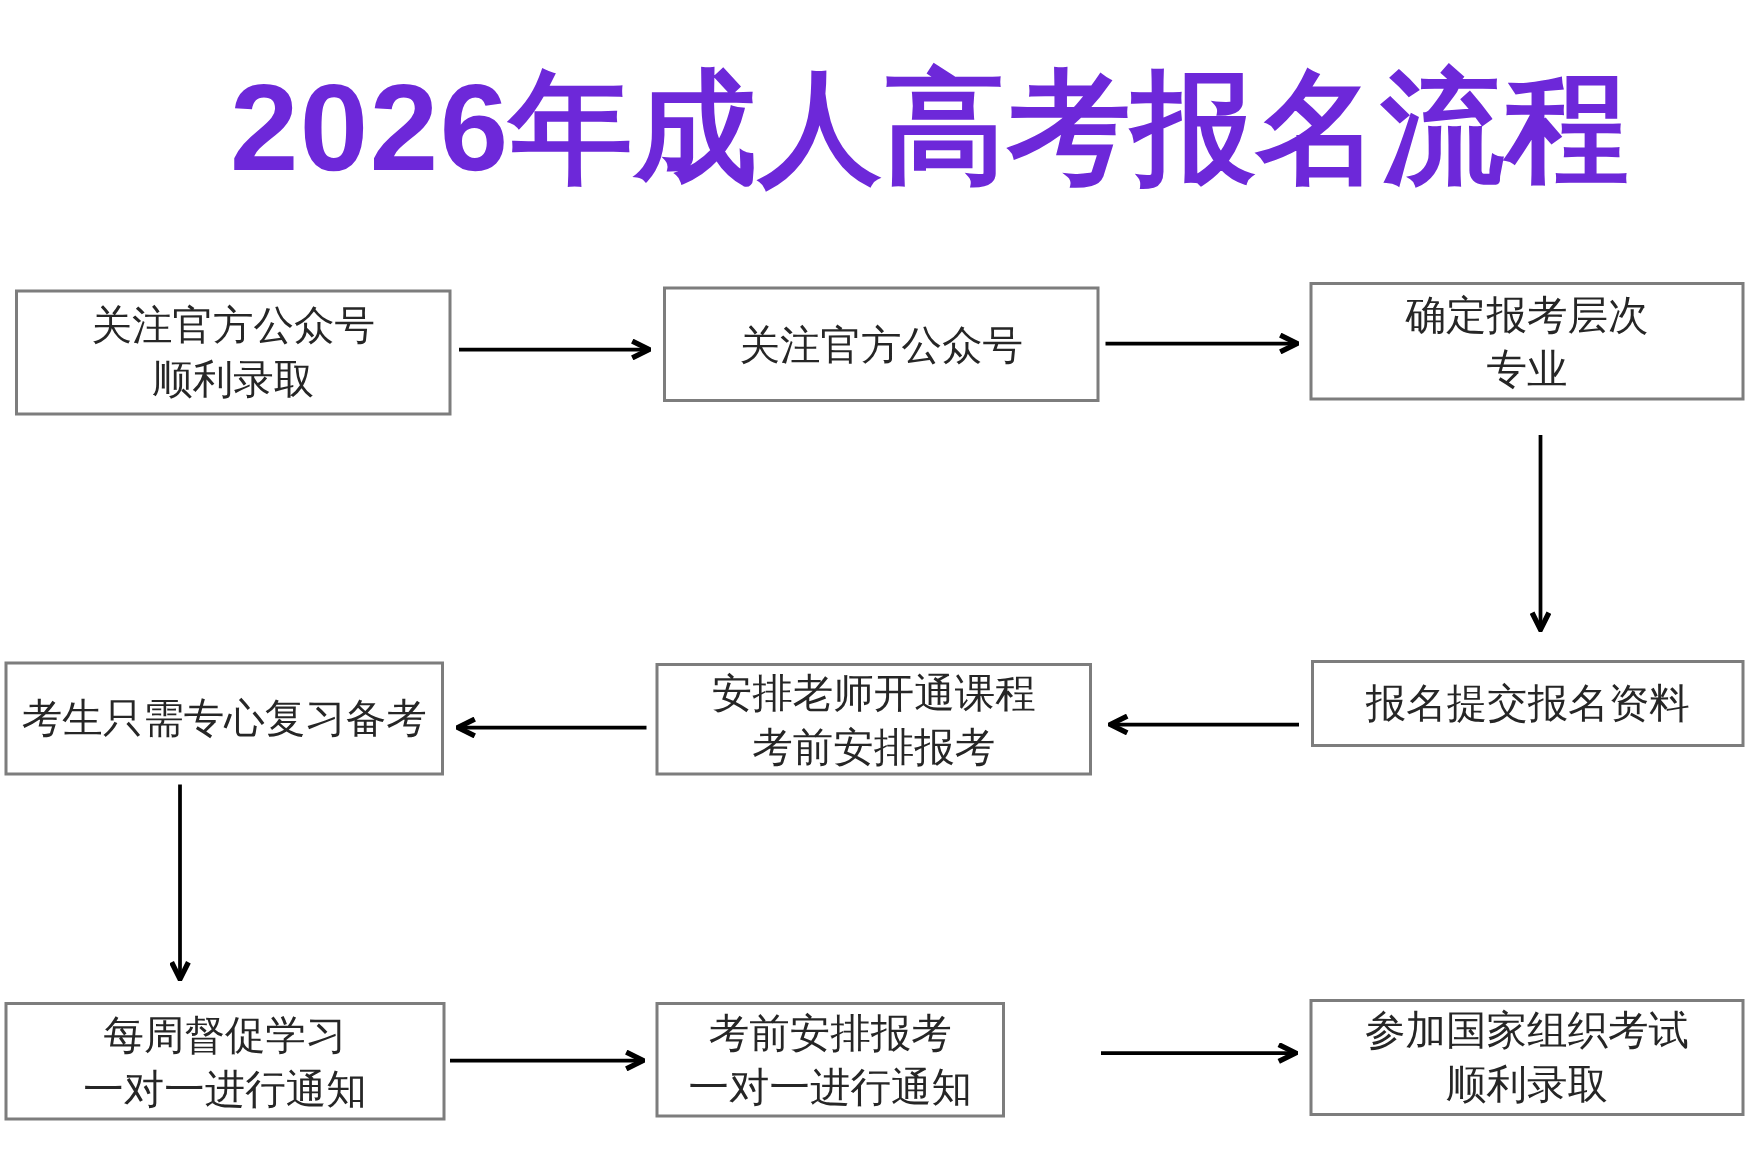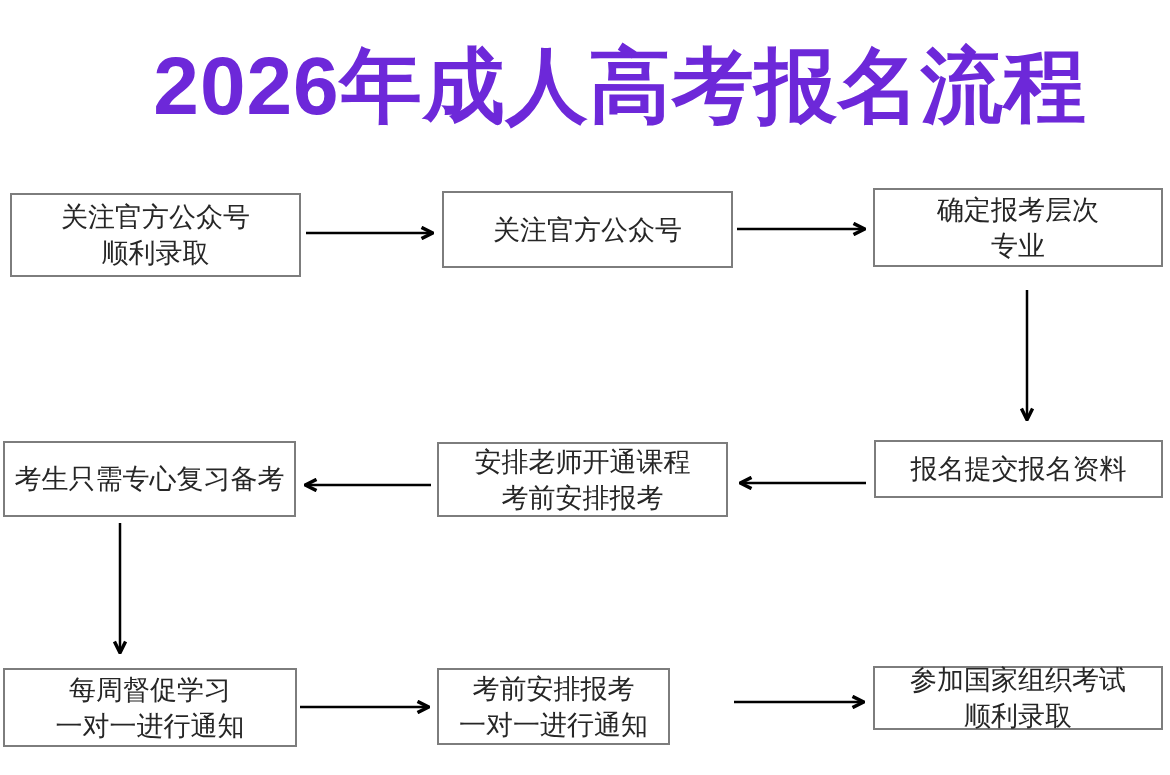--- a/index.html
+++ b/index.html
@@ -50,21 +50,21 @@
   .b1 { left: 10px;  top: 193px; width: 291px; height: 84px; }
   .b2 { left: 442px; top: 191px; width: 291px; height: 77px; }
   .b3 { left: 873px; top: 188px; width: 290px; height: 79px; align-items: center; }
   
   .b4 { left: 874px; top: 440px; width: 289px; height: 58px; }
   .b5 { left: 437px; top: 442px; width: 291px; height: 75px; }
   .b6 { left: 3px;   top: 441px; width: 293px; height: 76px; }
   
   .b7 { left: 3px;   top: 668px; width: 294px; height: 79px; }
   .b8 { left: 437px; top: 668px; width: 233px; height: 77px; }
-  .b9 { left: 873px; top: 666px; width: 290px; height: 64px; }
+  .b9 { left: 873px; top: 666px; width: 290px; height: 78px; }
 
   .arrows {
     position: absolute;
     left: 0;
     top: 0;
     width: 1170px;
     height: 775px;
     pointer-events: none;
   }
   .arrows path, .arrows line {

